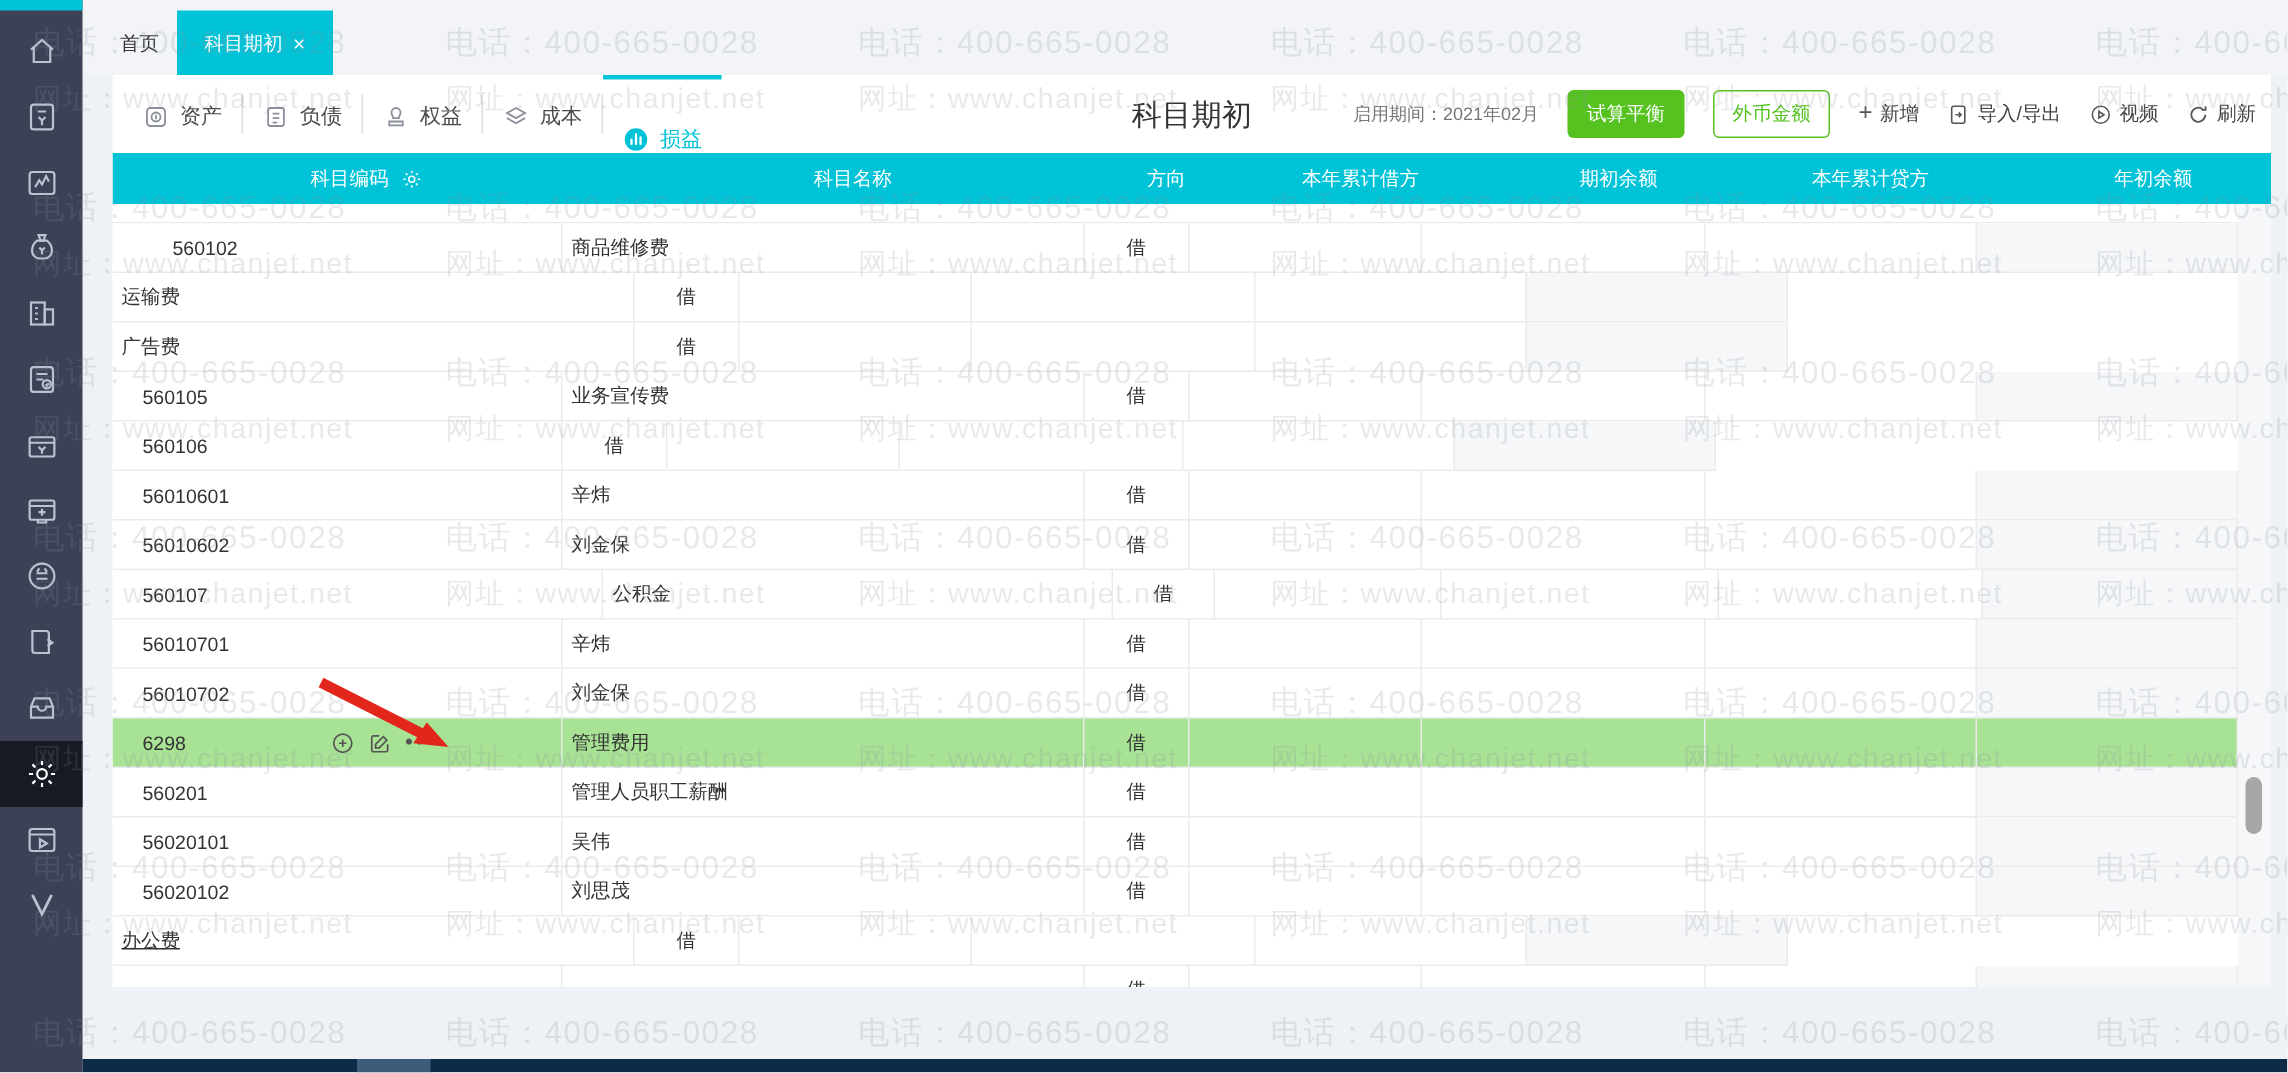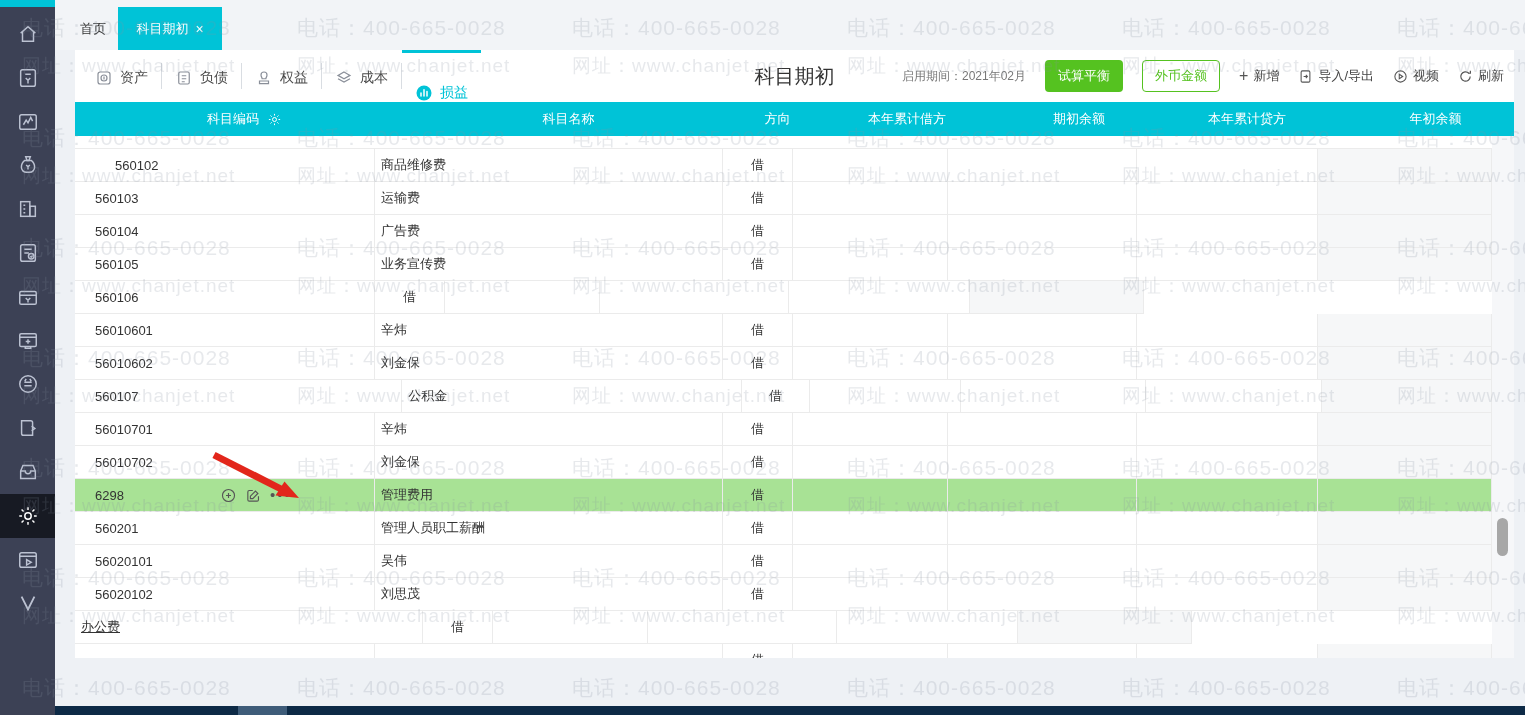--- a/index.html
+++ b/index.html
@@ -507,38 +507,32 @@
           </div>
           <div class="td dir" style="width: 70px;">
             <span>借</span>
           </div>
           <div class="td" style="width: 155px;"></div>
           <div class="td" style="width: 189px;"></div>
           <div class="td" style="width: 181px;"></div>
           <div class="td shade" style="width: 174px;"></div>
         </div>
         <div class="trow">
-          <div class="td code" style="width: 300px;">
-            <span>560103</span>
-          </div>
           <div class="td name" style="width: 348px;">
             <span>运输费</span>
           </div>
           <div class="td dir" style="width: 70px;">
             <span>借</span>
           </div>
           <div class="td" style="width: 155px;"></div>
           <div class="td" style="width: 189px;"></div>
           <div class="td" style="width: 181px;"></div>
           <div class="td shade" style="width: 174px;"></div>
         </div>
         <div class="trow">
-          <div class="td code" style="width: 300px;">
-            <span>560104</span>
-          </div>
           <div class="td name" style="width: 348px;">
             <span>广告费</span>
           </div>
           <div class="td dir" style="width: 70px;">
             <span>借</span>
           </div>
           <div class="td" style="width: 155px;"></div>
           <div class="td" style="width: 189px;"></div>
           <div class="td" style="width: 181px;"></div>
           <div class="td shade" style="width: 174px;"></div>

